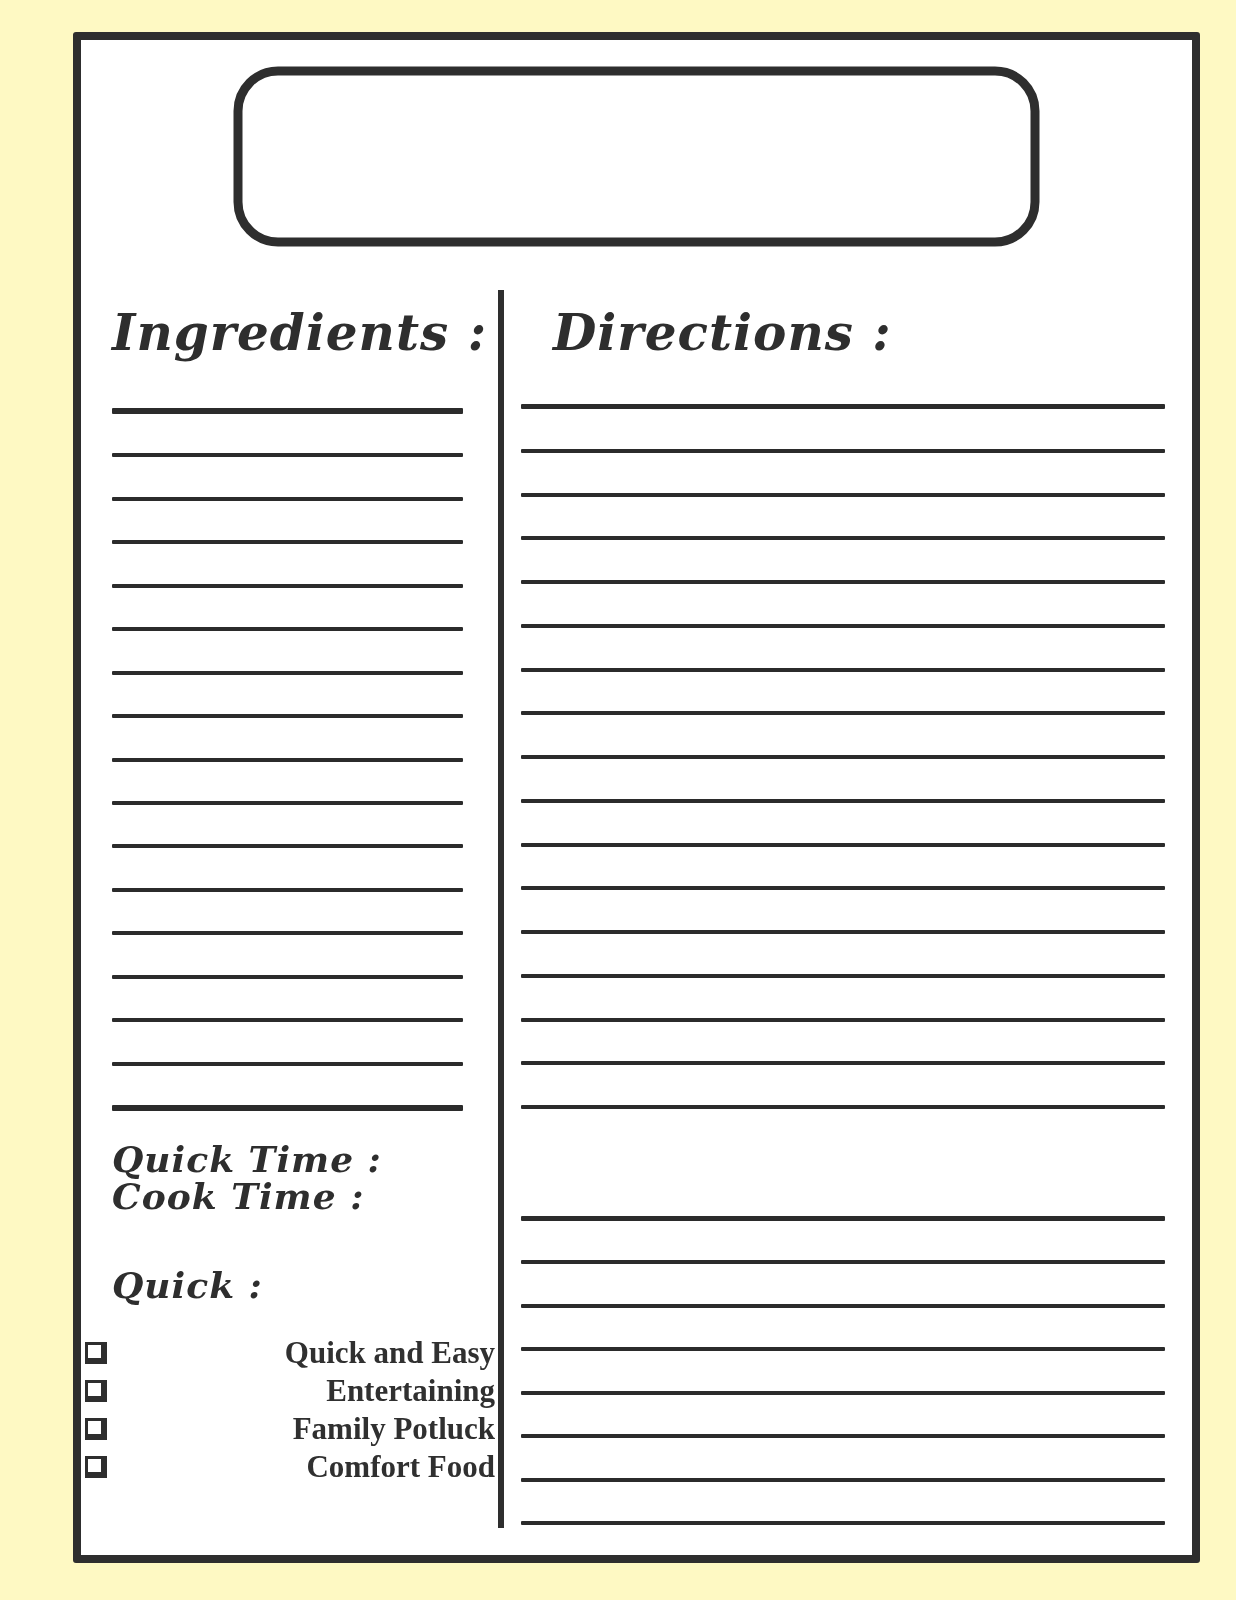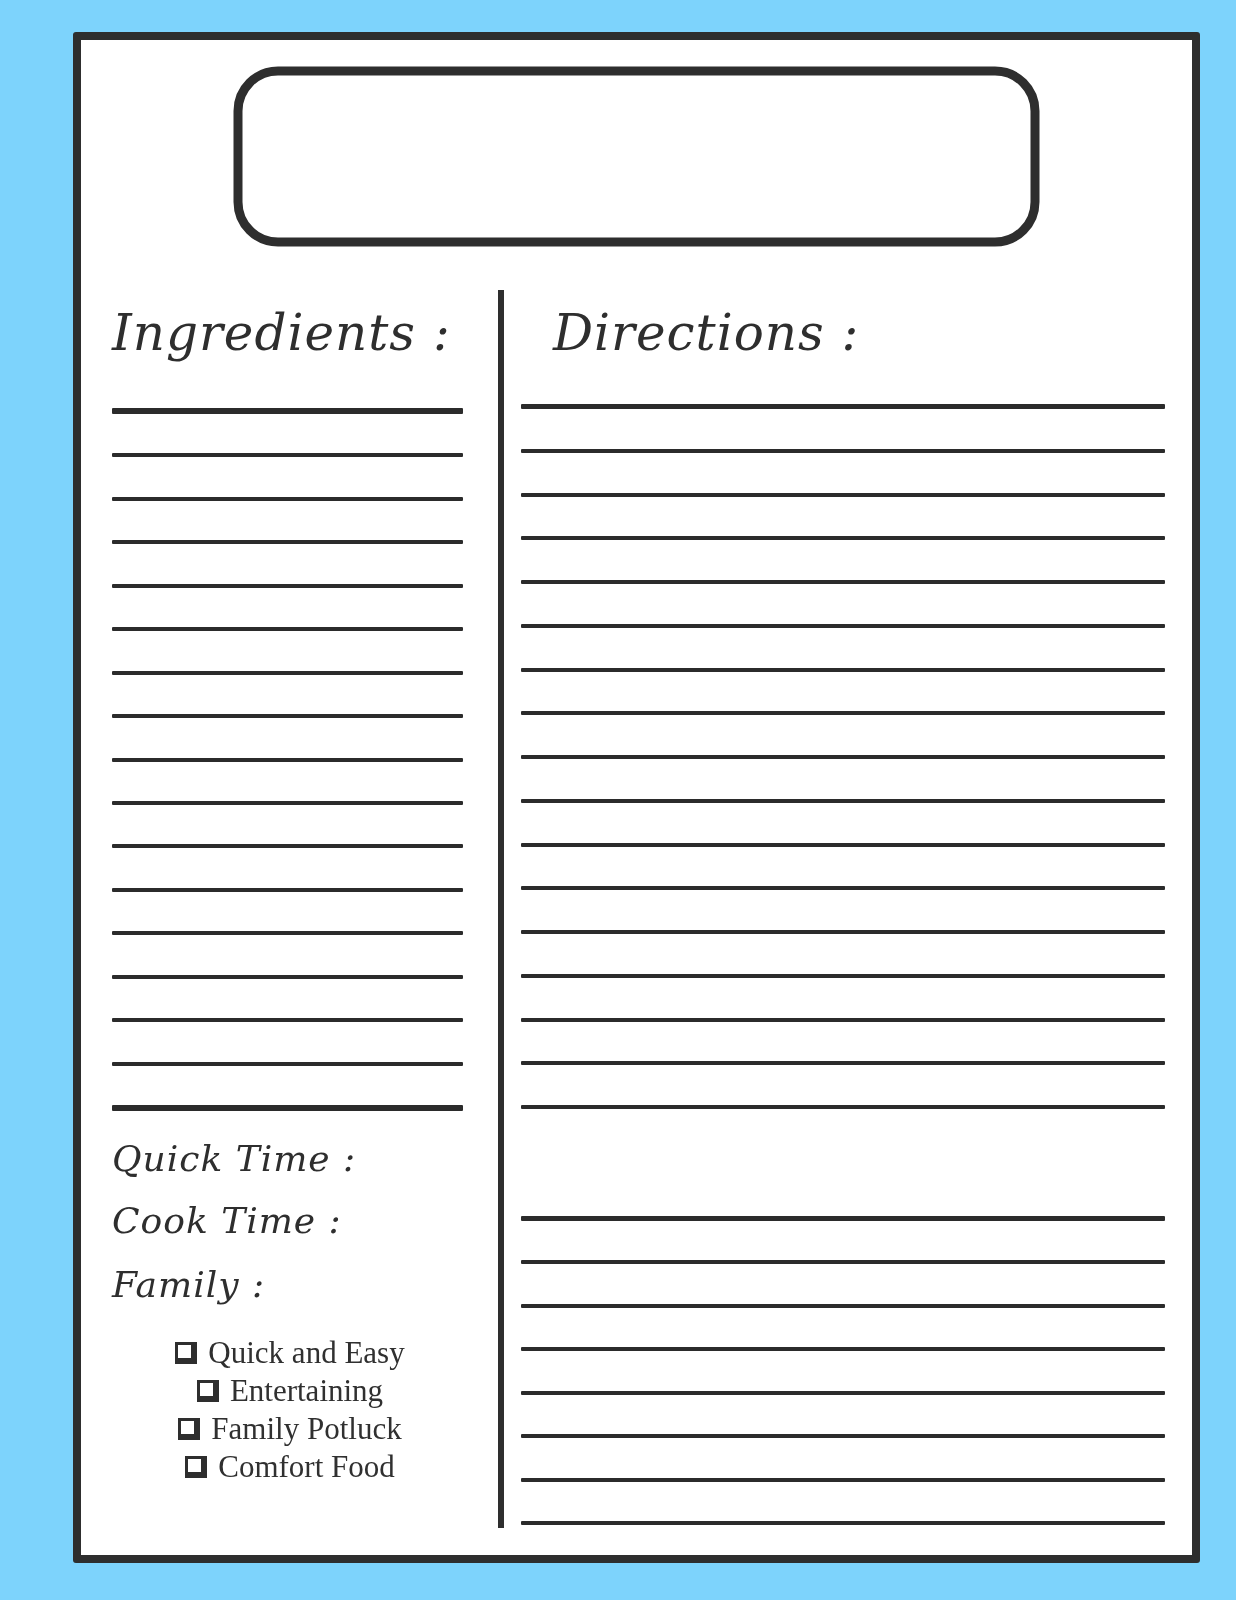--- a/index.html
+++ b/index.html
@@ -1,22 +1,23 @@
 <!DOCTYPE html>
 <html><head>
 <meta charset="utf-8">
 <style>
   html,body{margin:0;padding:0;background:#ffffff;}
   .page{
     position:relative;
     width:1236px;height:1600px;
-    background:#7dd3fc;
+    background:#fef9c3;
     font-family:"Liberation Serif", serif;
     color:#2e2e2e;
     overflow:hidden;
+    font-weight:bold;
   }
   .outer-frame{
     position:absolute;
     left:73px;top:32px;
     width:1111px;height:1515px;
     border:8px solid #2e2e2e;
     border-radius:3px;
     background:#ffffff;
   }
   .plaque-svg{position:absolute;left:228px;top:56px;width:817px;height:196px;}
@@ -37,21 +38,21 @@
   }
   .h-ingredients{left:112px;top:303px;}
   .h-directions{left:553px;top:303px;}
   .h-notes{left:528px;top:1116px;}
   .meta-label{
     position:absolute;left:112px;
     font-family:"DejaVu Serif", serif;font-style:italic;
     font-size:36px;letter-spacing:1px;color:#2e2e2e;white-space:nowrap;
   }
   .meta-prep{top:1138px;}
-  .meta-cook{top:1200px;}
+  .meta-cook{top:1175px;}
   .meta-serves{top:1264px;}
   .divider{
     position:absolute;left:498px;top:290px;
     width:6px;height:1238px;background:#2e2e2e;
   }
   .lines{
     position:absolute;
     display:flex;flex-direction:column;justify-content:space-between;
   }
   .rule{height:4px;background:#2b2b2b;border-radius:1px;}
@@ -60,21 +61,21 @@
   .lines-ingredients .rule:last-child{height:6px;}
   .lines-directions{left:521px;top:404px;width:644px;height:705px;}
   .lines-directions .rule:first-child{height:5px;}
   .lines-notes{left:521px;top:1216px;width:644px;height:309px;}
   .lines-notes .rule:first-child{height:5px;}
   .category-list{
     position:absolute;left:85px;top:1334px;width:410px;
     display:flex;flex-direction:column;
   }
   .cat-row{
-    height:38px;display:flex;align-items:center;justify-content:center;
+    height:38px;display:flex;align-items:center;justify-content:space-between;
     font-family:"Liberation Serif", serif;
     font-size:31px;color:#303030;white-space:nowrap;
   }
   .checkbox{
     display:inline-block;
     width:13px;height:13px;
     border:3px solid #2e2e2e;
     border-right-width:6px;
     border-bottom-width:6px;
     background:#ffffff;
@@ -144,21 +145,21 @@
       <div class="rule"></div>
       <div class="rule"></div>
       <div class="rule"></div>
       <div class="rule"></div>
       <div class="rule"></div>
       <div class="rule"></div>
     </div>
 
   <div class="meta-label meta-prep">Quick Time :</div>
   <div class="meta-label meta-cook">Cook Time :</div>
-  <div class="meta-label meta-serves">Family :</div>
+  <div class="meta-label meta-serves">Quick :</div>
 
   <div class="category-list">
     <div class="cat-row">
       <span class="checkbox"></span>
       <span class="cat-label">Quick and Easy</span>
     </div>
     <div class="cat-row">
       <span class="checkbox"></span>
       <span class="cat-label">Entertaining</span>
     </div>

